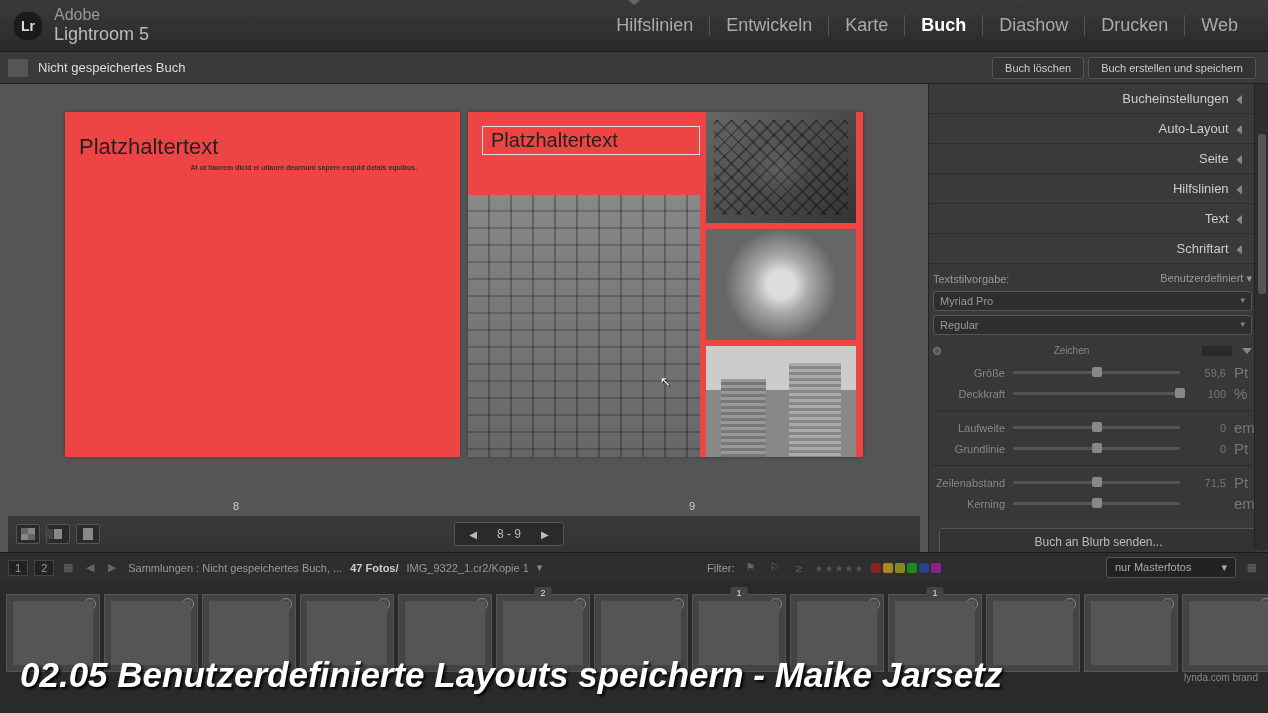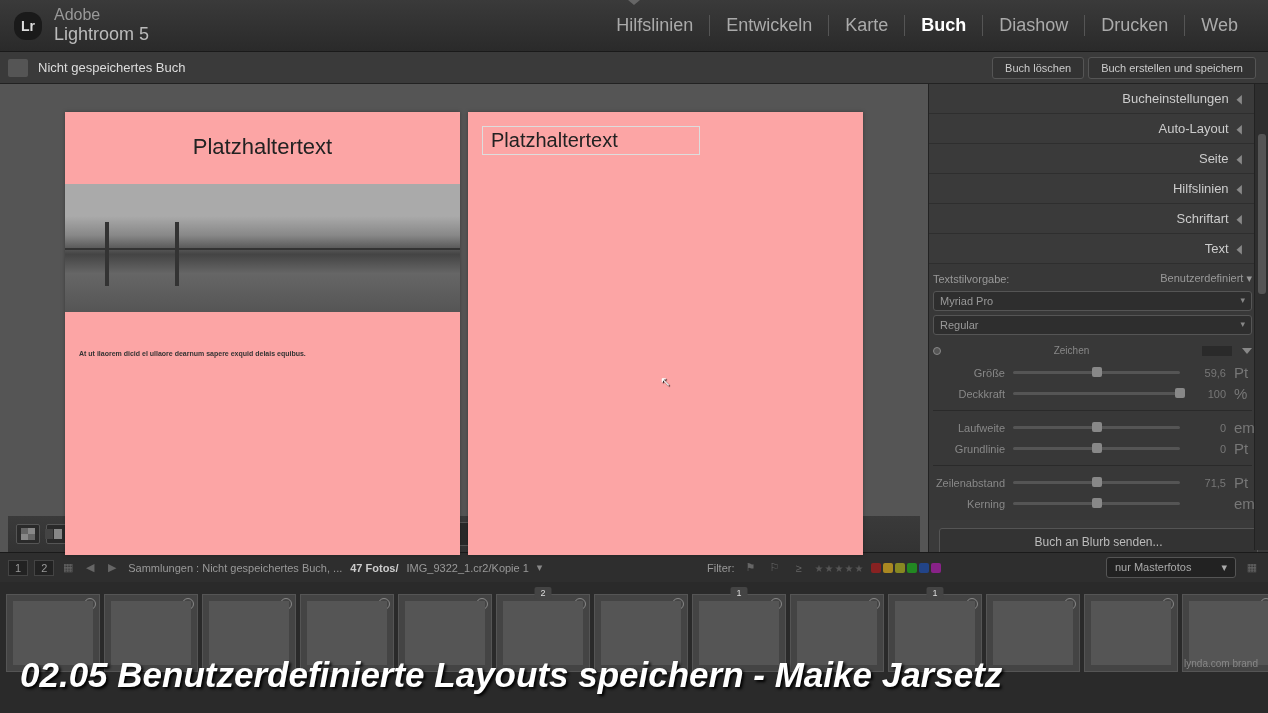--- a/index.html
+++ b/index.html
@@ -14,21 +14,21 @@
 .modules .mod:last-child{border-right:none}
 .modules .mod.active{color:#fff;font-weight:bold}
 .subbar{height:32px;background:#3a3a3a;display:flex;align-items:center;padding:0 8px;border-bottom:1px solid #222}
 .sb-icon{width:20px;height:18px;background:#555;margin-right:10px;border-radius:2px}
 .sb-title{color:#ddd;font-size:13px}
 .sb-btns{margin-left:auto;display:flex;}
 .sb-btn{background:#333;color:#ccc;font-size:11px;padding:4px 12px;border:1px solid #555;border-radius:3px;cursor:pointer;margin-right:4px}
 .content{display:flex;height:468px}
 .stage{flex:1;background:#555;padding:8px;position:relative}
 .spread{display:flex;justify-content:center;gap:8px;height:400px;padding-top:20px}
-.page{background:#fca5a5;width:395px;height:443px;position:relative;box-shadow:0 0 4px rgba(0,0,0,0.3);display:flex;flex-direction:column}
+.page{background:#ef4444;width:395px;height:345px;position:relative;box-shadow:0 0 4px rgba(0,0,0,0.3);display:flex;flex-direction:row}
 .page.left{padding:14px}
 .ph-title{font-size:22px;color:#222;text-align:center;margin:8px 0 24px}
 .img-box{background:#333;position:relative;overflow:hidden}
 .img-box.bridge{height:128px;margin:0 -14px 0 -14px;background:linear-gradient(#aaa 25%,#888 40%,#444 55%,#666 70%,#555 100%)}
 .img-box.bridge::before{content:"";position:absolute;top:50%;left:0;right:0;height:2px;background:#333}
 .img-box.bridge::after{content:"";position:absolute;top:30%;left:10%;width:4px;height:50%;background:#333;box-shadow:70px 0 #333}
 .caption{font-size:7px;color:#333;margin-top:38px;font-weight:bold}
 .page.right{padding:0;display:flex}
 .right-main{width:238px;padding:14px 6px 0 14px;display:flex;flex-direction:column}
 .right-main .ph2{font-size:20px;color:#222;border:1px solid #ddd;padding:2px 8px;margin-bottom:40px}
@@ -94,21 +94,21 @@
 .fs5{background:radial-gradient(#a6a,#566)}
 .fs6{background:linear-gradient(#888,#555)}
 .fs7{background:#765}
 .fs8{background:linear-gradient(#333,#111)}
 .fs9{background:linear-gradient(#89a 40%,#765 40%)}
 .fs10{background:#777}
 .fs11{background:radial-gradient(#888,#555)}
 .fs12{background:linear-gradient(#6ab 30%,#6a6 30% 60%,#aa6 60%)}
 .fs13{background:#433}
 .overlay-text{position:absolute;bottom:18px;left:20px;right:12px;color:#fff;font-size:35px;font-style:italic;font-weight:600;text-shadow:2px 2px 3px #000;z-index:100;white-space:nowrap}
-.watermark{position:absolute;bottom:44px;right:10px;color:#888;font-size:10px;z-index:99}
+.watermark{position:absolute;bottom:30px;right:10px;color:#888;font-size:10px;z-index:99}
 .fb-left{display:flex;align-items:center;gap:6px}
 .fb-num{background:#222;padding:1px 6px;border:1px solid #444}
 .cursor{position:absolute;top:290px;left:660px;color:#fff;font-size:13px;z-index:50;text-shadow:1px 1px 1px #000}
 .panhandle{position:absolute;top:0;left:50%;transform:translateX(-50%);width:0;height:0;border-left:6px solid transparent;border-right:6px solid transparent;border-top:5px solid #666}
 .sec-label{font-size:10px;color:#888;text-align:center;flex:1}
 .triangle-down{width:0;height:0;border-left:5px solid transparent;border-right:5px solid transparent;border-top:6px solid #888;cursor:pointer}
 .bullet{width:8px;height:8px;border-radius:50%;border:1px solid #888;background:#555}
 </style>
 </head>
 <body>
@@ -177,22 +177,22 @@
     </div>
     <div class="cursor">↖</div>
   </div>
 
   <div class="right-panel">
     <div class="r-scroll" id="right-sections">
         <div class="panel-h">Bucheinstellungen</div>
         <div class="panel-h">Auto-Layout</div>
         <div class="panel-h">Seite</div>
         <div class="panel-h">Hilfslinien</div>
+        <div class="panel-h">Text</div>
         <div class="panel-h">Schriftart</div>
-        <div class="panel-h">Text</div>
         <div class="panel-body">
  <div class="p-row">
             <span>Textstilvorgabe:</span>
    <span style="cursor:pointer">Benutzerdefiniert ▾</span>
           </div>
  <div class="p-select">Myriad Pro</div>
  <div class="p-select">Regular</div>
  <div class="p-row" style="gap:10px;padding:6px 0">
    <span class="bullet"></span>
    <span class="sec-label">Zeichen</span>

